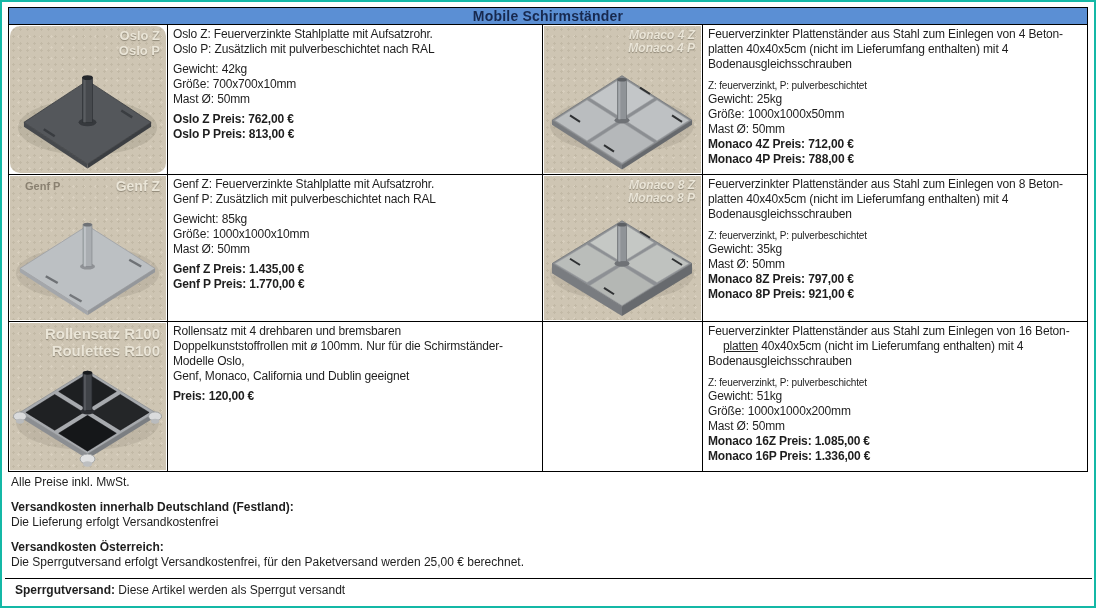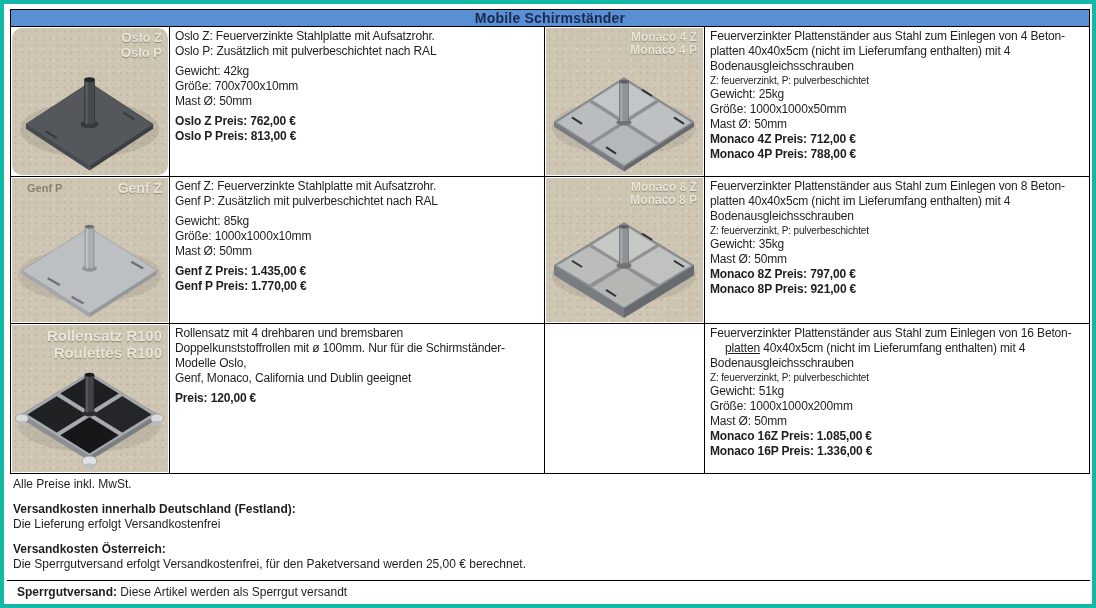--- a/index.html
+++ b/index.html
@@ -1,20 +1,20 @@
 <!DOCTYPE html>
 <html lang="de"><head>
 <meta charset="utf-8">
 <title>Mobile Schirmständer</title>
 <style>
   html,body{margin:0;padding:0;background:#fff;}
   body{font-family:"Liberation Sans","DejaVu Sans",sans-serif;color:#1c1c1c;}
   .page{
     position:relative;width:1096px;height:608px;box-sizing:border-box;
-    border:4px solid #14b8a6;padding:5px 6px;background:#fff;overflow:hidden;
+    border:2px solid #14b8a6;padding:5px 6px;background:#fff;overflow:hidden;
   }
   .catalog-table{
     display:grid;
     grid-template-columns:159px 375px 160px 384px;
     grid-template-rows:17px 150px 147px 149px;
     border:1px solid #000;
     width:1078px;
   }
   .thead{
     grid-column:1 / -1;
@@ -26,42 +26,42 @@
   }
   .tcell{
     border-right:1px solid #000;border-bottom:1px solid #000;
     background:#fff;overflow:hidden;position:relative;box-sizing:border-box;
   }
   .tcell.no-r{border-right:none;}
   .tcell.no-b{border-bottom:none;}
   .desc{padding:2px 4px 0 5px;}
   .ln{font-size:12px;line-height:15px;white-space:nowrap;letter-spacing:-0.15px;color:#1e1e1e;}
   .ln-b{font-weight:bold;}
-  .ln-sm{font-size:10px;line-height:13px;}
+  .ln-sm{font-size:10px;line-height:13px;margin-top:7px;}
   .ln-sp{height:5px;}
   .ln-sp2{height:10px;}
   .uline{text-decoration:underline;padding-left:15px;}
   .photo{
     position:absolute;inset:1px;overflow:hidden;
     background-color:#cec5b3;
     background-image:
       radial-gradient(#c2b9a6 1px, transparent 1.4px),
       radial-gradient(#d8cfbe 1px, transparent 1.4px);
     background-size:7px 7px,11px 11px;
     background-position:0 0,3px 5px;
   }
   .photo svg{position:absolute;inset:0;width:100%;height:100%;}
   .plabel{
     position:absolute;top:3px;right:6px;text-align:right;
     font-weight:bold;color:#ede8db;opacity:.92;line-height:1.12;
     text-shadow:0 1px 1px rgba(80,75,60,.55);
   }
   .plabel div{white-space:nowrap;}
   .plabel.sz13{font-size:13px;}
-  .plabel.sz12{font-size:12px;}
+  .plabel.sz12{font-size:12px;font-style:italic;}
   .plabel.sz14{font-size:14px;}
   .plabel.sz15{font-size:15px;}
   .plabel-left{
     position:absolute;top:4px;left:15px;font-size:11px;font-weight:bold;
     color:#8a8171;line-height:1.1;
   }
   .footer{padding:3px 2px 0 3px;}
   .footer .ln{font-size:12px;line-height:15px;letter-spacing:0;}
   .footer-sep{height:0;border-top:1px solid #000;margin:8px -6px 0 -6px;}
   .last-line{padding:4px 0 0 4px;}

